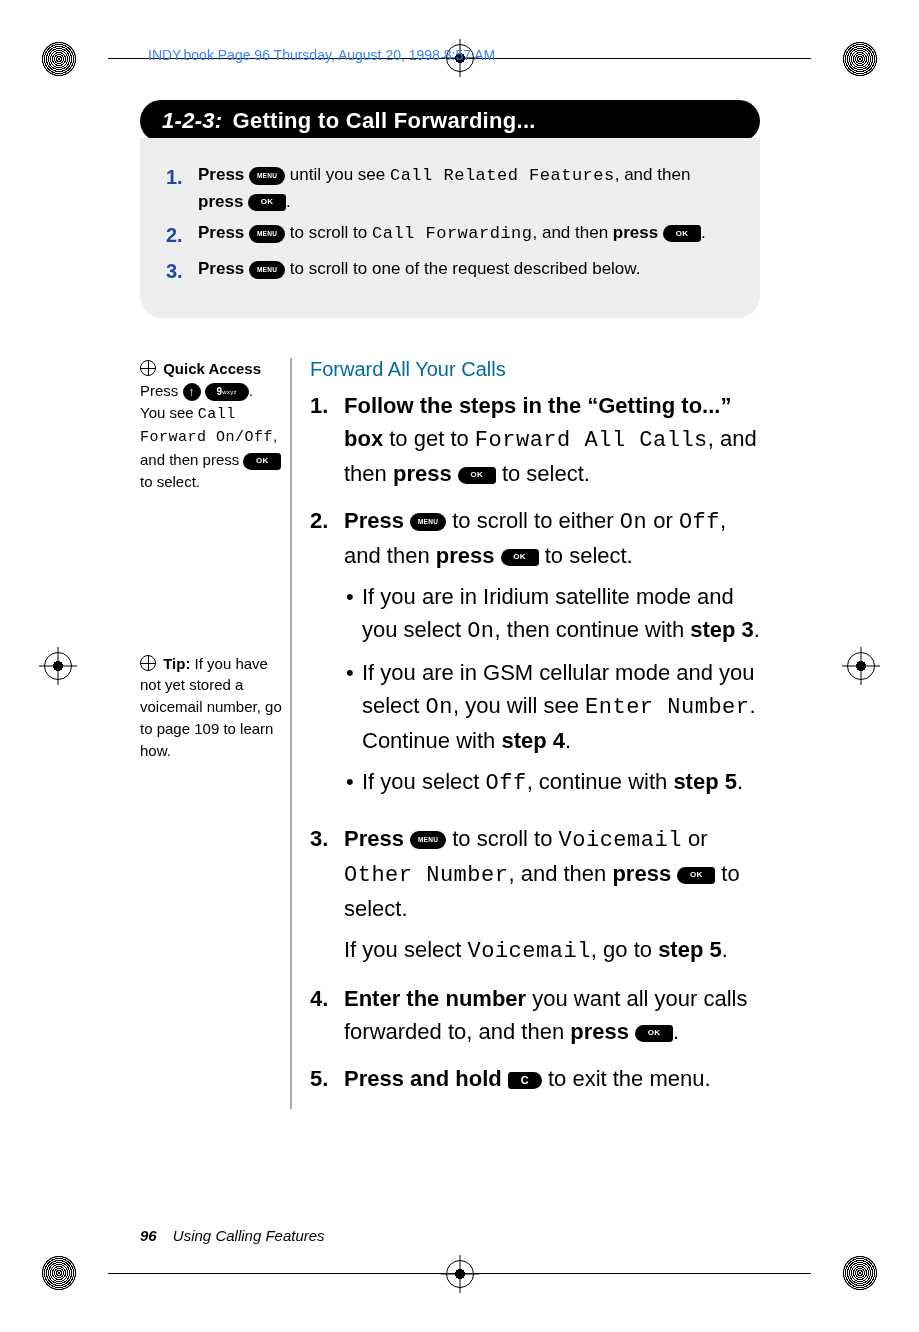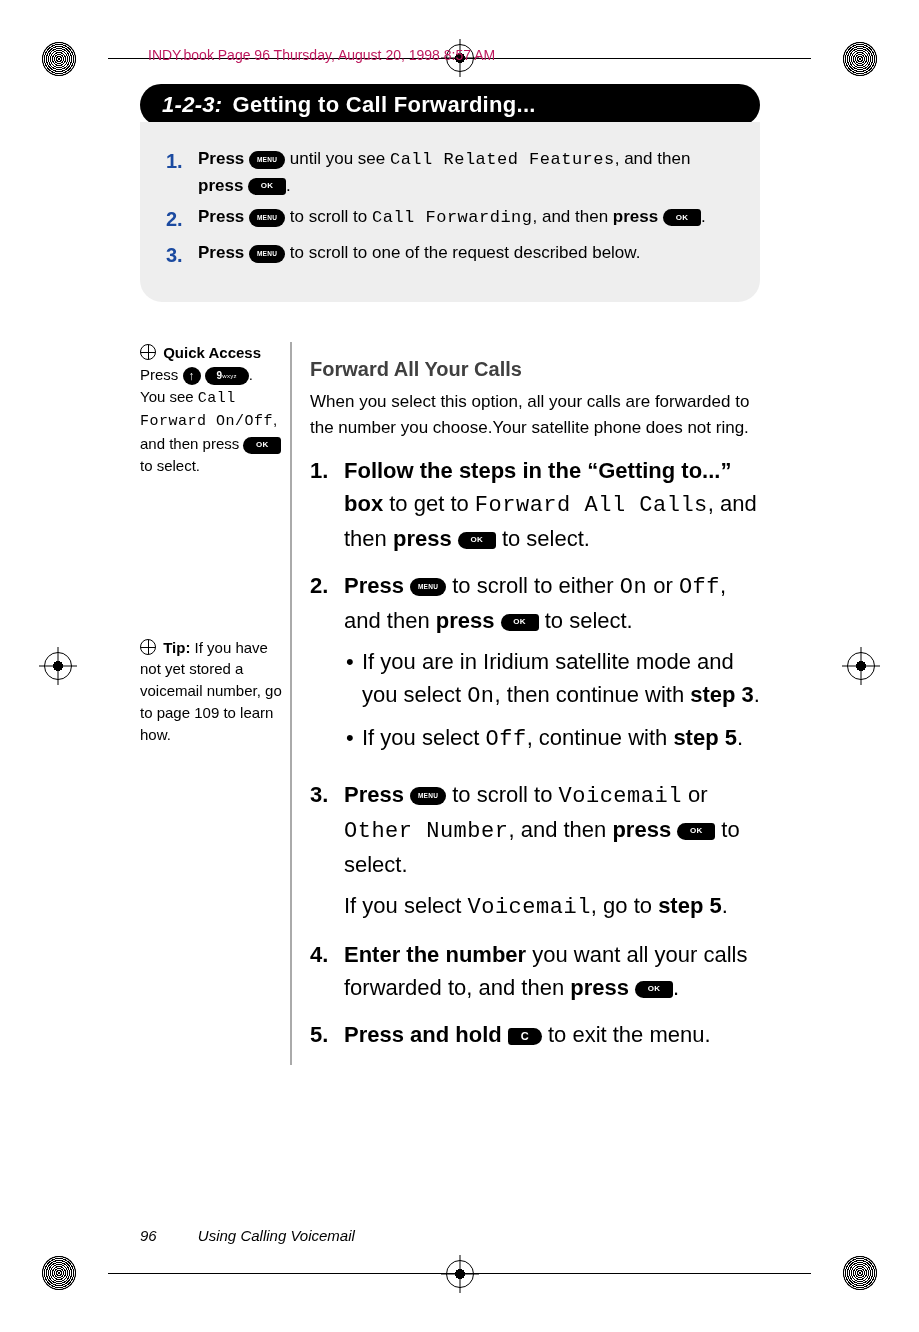--- a/index.html
+++ b/index.html
@@ -14,23 +14,23 @@
   .cross::before,.cross::after{content:"";position:absolute;background:#000}
   .cross::before{left:50%;top:-6px;bottom:-6px;width:1px;transform:translateX(-.5px)}
   .cross::after{top:50%;left:-6px;right:-6px;height:1px;transform:translateY(-.5px)}
   .cross.t{top:44px;left:50%;transform:translateX(-50%)}
   .cross.b{bottom:44px;left:50%;transform:translateX(-50%)}
   .cross.l{top:50%;left:44px;transform:translateY(-50%)}
   .cross.r{top:50%;right:44px;transform:translateY(-50%)}
   .hair-top{position:absolute;top:58px;left:108px;right:108px;height:0;border-top:1px solid #000}
   .hair-bot{position:absolute;bottom:58px;left:108px;right:108px;height:0;border-top:1px solid #000}
   .hair-top::before,.hair-top::after,.hair-bot::before,.hair-bot::after{content:"";position:absolute;width:1px;top:-50px;bottom:-990px;background:transparent}
-  .runhead{position:absolute;top:47px;left:148px;font-size:14px;color:#be185d}
-  
-  .page{position:absolute;top:84px;left:140px;width:620px}
+  .runhead{position:absolute;top:47px;left:148px;font-size:14px;color:#3b82f6}
+  
+  .page{position:absolute;top:100px;left:140px;width:620px}
   
   .pill{background:#000;color:#fff;border-radius:22px;padding:8px 22px;font-weight:800;
     font-size:22px;letter-spacing:.3px;display:flex;gap:10px;align-items:baseline}
   .pill .num{font-style:italic;font-weight:900}
   
   .graybox{background:#eee;border-radius:0 0 22px 22px;padding:18px 26px 26px 26px;margin-top:-4px}
   .step{display:flex;gap:10px;margin:6px 0;font-size:17px;line-height:1.5}
   .step .n{color:#1b4aa0;font-weight:800;font-size:20px;min-width:22px}
   .step .body{flex:1}
   b{font-weight:800}
@@ -52,32 +52,32 @@
   
   .cols{display:flex;margin-top:40px;}
   .side{width:150px;font-size:15px;line-height:1.45}
   .side .note{margin-bottom:160px}
   .side .label{font-weight:800}
   .globe{display:inline-block;width:14px;height:14px;border:1.2px solid #000;border-radius:50%;
     position:relative;vertical-align:-2px;margin-right:3px}
   .globe::before{content:"";position:absolute;left:0;right:0;top:50%;height:1px;background:#000}
   .globe::after{content:"";position:absolute;top:0;bottom:0;left:50%;width:1px;background:#000}
   .main{flex:1;border-left:2px solid #aaa;padding-left:18px}
-  .h2{color:#404040;font-weight:700;font-size:20px;margin:16px 0 8px}
+  .h2{color:#0369a1;font-weight:400;font-size:20px;margin:0 0 8px}
   .para{font-size:17px;line-height:1.5;margin:0 0 14px}
   ol.steps{list-style:none;margin:0;padding:0;counter-reset:s}
   ol.steps>li{display:flex;gap:10px;font-size:22px;line-height:1.5;margin:0 0 14px}
   ol.steps>li::before{counter-increment:s;content:counter(s)".";font-weight:800;min-width:24px}
   ul.bul{list-style:none;margin:8px 0 0 0;padding:0}
   ul.bul>li{position:relative;padding-left:18px;margin:8px 0}
   ul.bul>li::before{content:"\2022";position:absolute;left:2px;top:0}
   .subp{margin:8px 0 0 0}
   
   .pgfoot{position:absolute;left:140px;bottom:88px;font-size:15px}
-  .pgfoot .pn{font-weight:400;font-style:italic;margin-right:37px}
+  .pgfoot .pn{font-weight:700;font-style:italic;margin-right:12px}
   .pgfoot .chap{font-style:italic}
 </style>
 </head>
 <body>
 
 <div class="reg tl"></div>
 <div class="reg tr"></div>
 <div class="reg bl"></div>
 <div class="reg br"></div>
 <div class="cross t"></div>
@@ -143,21 +143,20 @@
         <span> to select.</span>
       </div>
       <div>
         <span class="globe"></span>
         <span class="label">Tip:</span><span> If you have not yet stored a voicemail number, go to page 109 to learn how.</span>
       </div>
     </div>
 
     <div class="main">
       <div class="h2">Forward All Your Calls</div>
-      <p class="para">When you select this option, all your calls are forwarded to the number you choose.Your satellite phone does not ring.</p>
 
       <ol class="steps">
         <li>
             <div>
           <b>Follow the steps in the “Getting to...” box</b><span> to get to </span>
           <span class="lcd">Forward All Calls</span><span>, and then </span>
           <b>press </b><span class="key ok"></span><span> to select.</span>
         </div>
           </li>
 
@@ -165,20 +164,23 @@
             <div>
           <b>Press </b><span class="key menu"></span><span> to scroll to either </span>
           <span class="lcd">On</span><span> or </span>
           <span class="lcd">Off</span><span>, and then </span>
           <b>press </b><span class="key ok"></span><span> to select.</span>
           <ul class="bul">
             <li>
               <span>If you are in Iridium satellite mode and you select </span><span class="lcd">On</span><span>, then continue with </span><b>step 3</b><span>.</span>
             </li>
             <li>
+              <span>If you are in GSM cellular mode and you select </span><span class="lcd">On</span><span>, you will see </span><span class="lcd">Enter Number</span><span>. Continue with </span><b>step 4</b><span>.</span>
+            </li>
+            <li>
               <span>If you select </span><span class="lcd">Off</span><span>, continue with </span><b>step 5</b><span>.</span>
             </li>
           </ul>
         </div>
           </li>
 
         <li>
             <div>
           <b> Press </b><span class="key menu"></span><span> to scroll to </span>
           <span class="lcd">Voicemail</span><span> or </span>
@@ -202,14 +204,14 @@
           <b>Press and hold </b><span class="key c"></span><span> to exit the menu.</span>
         </div>
           </li>
       </ol>
     </div>
   </div>
 </div>
 
 <div class="pgfoot">
   <span class="pn">96</span>
-  <span class="chap">Using Calling Voicemail</span>
+  <span class="chap">Using Calling Features</span>
 </div>
 
 </body></html>

